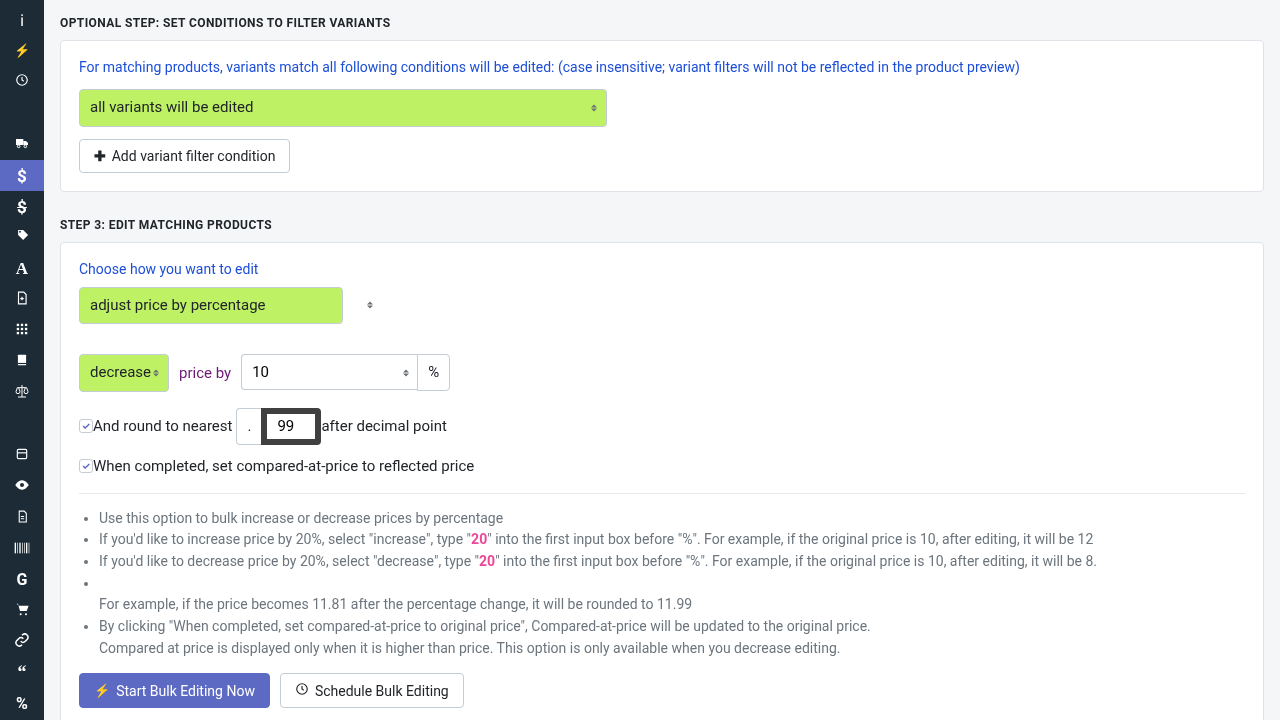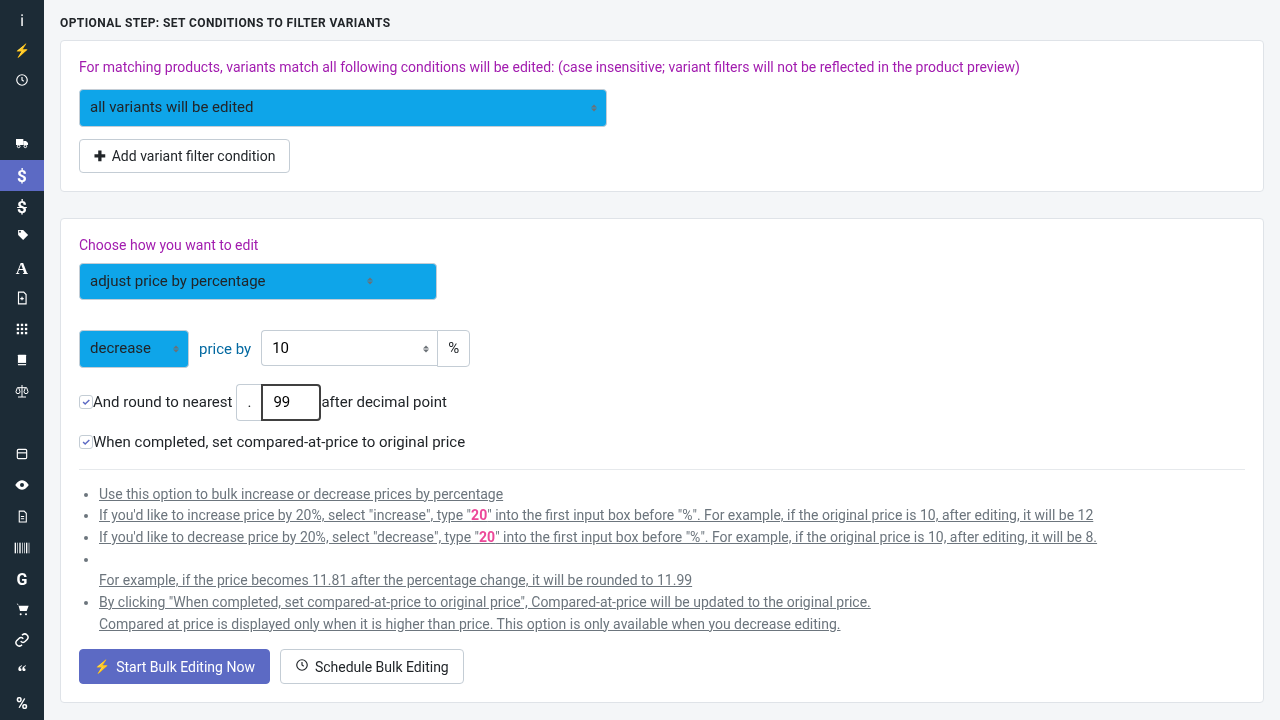--- a/index.html
+++ b/index.html
@@ -50,29 +50,29 @@
     text-transform: uppercase;
     margin: 6px 0 10px 0;
   }
   .card {
     background: #fff;
     border: 1px solid #dfe3e8;
     border-radius: 4px;
     padding: 18px 18px;
     margin-bottom: 26px;
   }
-  .helper-text { font-size: 14px; color: #a21caf; margin-bottom: 14px; }
+  .helper-text { font-size: 14px; color: #1d4ed8; margin-bottom: 14px; }
   .select-wrap {
     position: relative;
     display: inline-block;
   }
   .select-wrap select, .select-wrap .pseudo-select {
     appearance: none;
     -webkit-appearance: none;
-    background: #0ea5e9;
+    background: #bef264;
     border: 1px solid #c4cdd5;
     border-radius: 4px;
     padding: 8px 34px 8px 10px;
     font-size: 15px;
     color: #212529;
     font-family: inherit;
     line-height: 1.3;
   }
   .select-wrap .caret {
     position: absolute;
@@ -109,22 +109,22 @@
   .btn-primary {
     background: #5c6ac4;
     border-color: #5c6ac4;
     color: #fff;
   }
   .plus-icon {
     font-weight: 700;
     font-size: 14px;
   }
   .edit-select { width: 304px; display:block; margin-bottom: 30px;}
-  .edit-select .pseudo-select { width: 358px; display:inline-block;}
-  .dir-select .pseudo-select { width: 110px; display:inline-block; padding-right: 26px;}
+  .edit-select .pseudo-select { width: 264px; display:inline-block;}
+  .dir-select .pseudo-select { width: 90px; display:inline-block; padding-right: 26px;}
   .num-input-wrap { position: relative; display: inline-block; }
   .num-input {
     border: 1px solid #c4cdd5;
     border-right: none;
     border-radius: 4px 0 0 4px;
     padding: 8px 30px 8px 10px;
     font-size: 15px;
     width: 176px;
     font-family: inherit;
   }
@@ -136,21 +136,21 @@
     border-left: 1px solid #c4cdd5;
     border-radius: 0 4px 4px 0;
     padding: 8px 10px;
     font-size: 15px;
     background: #fff;
     height: 37px;
     line-height: 1;
   }
   .price-row { display:flex; align-items: center; gap: 10px; margin-bottom: 16px; }
   .input-group { display: inline-flex; align-items: stretch; }
-  .static-label { font-size: 15px; color: #0369a1; }
+  .static-label { font-size: 15px; color: #701a75; }
   .checkbox-row { display:flex; align-items:center; gap:0; margin-bottom: 12px; font-size: 15px; }
   .checkbox {
     width: 14px; height: 14px;
     border: 1px solid #c4cdd5;
     border-radius: 3px;
     display: inline-flex;
     align-items: center;
     justify-content: center;
     background: #fff;
     cursor: pointer;
@@ -163,31 +163,31 @@
     justify-content: center;
     border: 1px solid #c4cdd5;
     border-right: none;
     border-radius: 4px 0 0 4px;
     padding: 8px 10px;
     font-size: 15px;
     background: #fff;
     height: 37px;
   }
   .cents-input {
-    border: 2px solid #404040;
+    border: 6px solid #404040;
     border-radius: 0 4px 4px 0;
     padding: 8px 10px;
     font-size: 15px;
     width: 60px;
     font-family: inherit;
     height: 37px;
   }
   .divider { border-top: 1px solid #e6e9ec; margin: 18px 0 14px 0; }
   ul.hints { list-style: disc; padding-left: 20px; color: #6c757d; font-size: 14px; line-height: 1.55; }
-  ul.hints li { margin: 0; text-decoration: underline; }
+  ul.hints li { margin: 0; }
   ul.hints .bold { font-weight: 700; color: #ec4899; }
   .actions { margin-top: 14px; display:flex; gap:10px; }
   .bolt { font-size: 13px; }
   .spinner-caret {
     position: absolute;
     right: 8px; top: 50%; transform: translateY(-50%);
     display: flex; flex-direction: column; gap:1px; pointer-events:none;
   }
   .spinner-caret .up, .spinner-caret .down {
     width:0;height:0;border-left:3px solid transparent;border-right:3px solid transparent;
@@ -359,20 +359,21 @@
           <div class="down"></div>
         </div>
     </div>
 
     <button class="btn">
       <span class="plus-icon">✚</span>
       <span>Add variant filter condition</span>
     </button>
   </div>
 
+  <div class="section-heading">STEP 3: EDIT MATCHING PRODUCTS</div>
 
   <div class="card">
     <div class="helper-text" style="margin-bottom:10px;">Choose how you want to edit</div>
 
     <div class="select-wrap edit-select">
       <div class="pseudo-select">adjust price by percentage</div>
       <div class="caret">
           <div class="up"></div>
           <div class="down"></div>
         </div>
@@ -412,21 +413,21 @@
       </div>
       <span>after decimal point</span>
     </div>
 
     <div class="checkbox-row" style="margin-bottom:4px;">
       <div class="checkbox checked">
         <svg viewBox="0 0 24 24" fill="none" stroke="#5c6ac4" stroke-width="3.5">
             <path d="M5 12l5 5L20 7"></path>
           </svg>
       </div>
-      <span>When completed, set compared-at-price to original price</span>
+      <span>When completed, set compared-at-price to reflected price</span>
     </div>
 
     <div class="divider"></div>
 
     <ul class="hints">
       <li><span>Use this option to bulk increase or decrease prices by percentage</span></li>
       <li><span>If you'd like to increase price by 20%, select "increase", type "</span><span class="bold">20</span><span>" into the first input box before "%". For example, if the original price is 10, after editing, it will be 12</span></li>
       <li><span>If you'd like to decrease price by 20%, select "decrease", type "</span><span class="bold">20</span><span>" into the first input box before "%". For example, if the original price is 10, after editing, it will be 8.</span></li>
       <li><br><span>For example, if the price becomes 11.81 after the percentage change, it will be rounded to 11.99</span></li>
       <li><span>By clicking "When completed, set compared-at-price to original price", Compared-at-price will be updated to the original price.</span><br><span>Compared at price is displayed only when it is higher than price. This option is only available when you decrease editing.</span></li>

